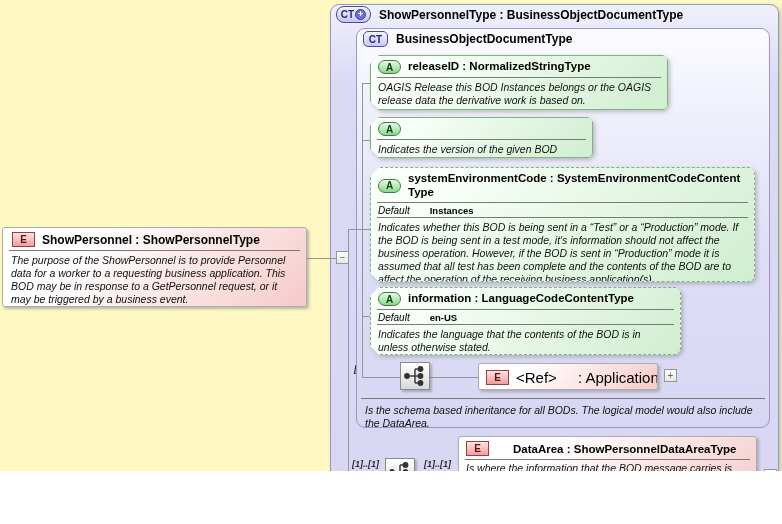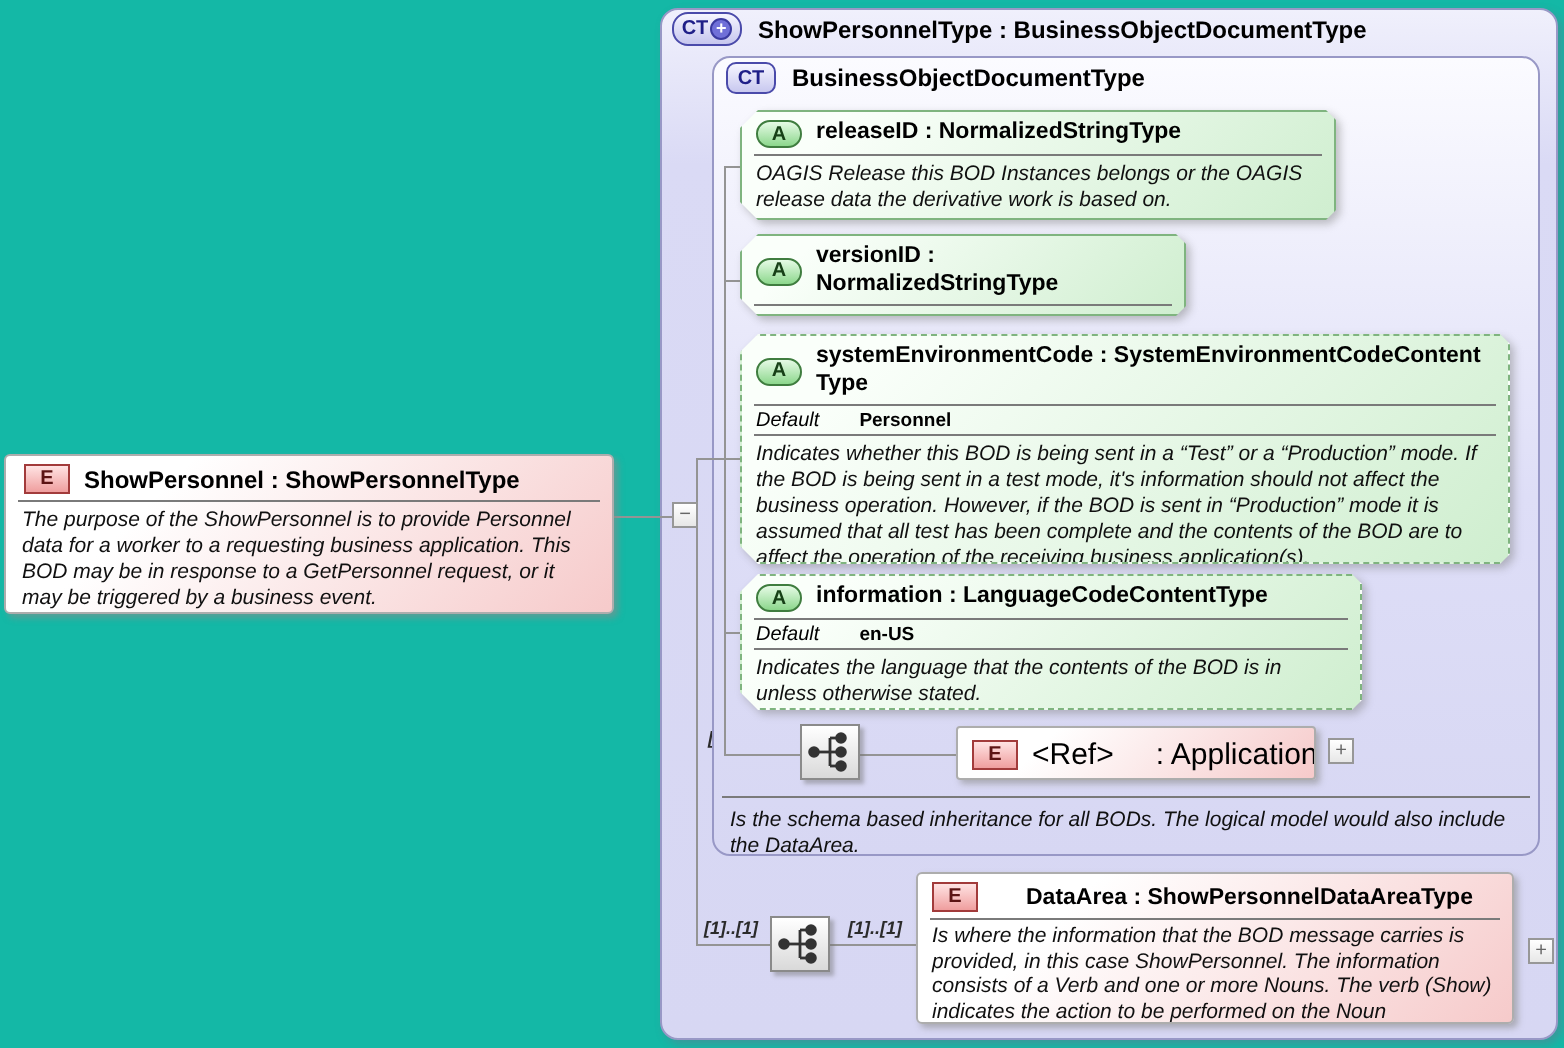--- a/index.html
+++ b/index.html
@@ -1,17 +1,17 @@
 <!DOCTYPE html>
 <html><head>
 <meta charset="utf-8">
 <style>
   * { margin:0; padding:0; box-sizing:border-box; }
   html,body { background:#ffffff; }
-  .canvas { position:relative; width:782px; height:524px; background:#14b8a6;
+  .canvas { position:relative; width:782px; height:471px; background:#fef9c3;
             font-family:"Liberation Sans", sans-serif; overflow:hidden; }
 
   .hline, .vline { position:absolute; background:#949494; }
   .hline { height:1px; } .vline { width:1px; }
 
   .pinkbox { position:absolute; overflow:hidden;
     background:linear-gradient(135deg,#ffffff 25%,#f6caca 100%);
     border:1px solid #adadad; border-radius:3px;
     box-shadow:2px 2px 3px rgba(140,140,140,.6); }
 
@@ -124,37 +124,36 @@
       </div>
       <div class="sep"></div>
       <div class="desc">OAGIS Release this BOD Instances belongs or the OAGIS release data the derivative work is based on.</div>
     </div>
   </div>
 
   <div class="attrwrap" style="left:370px; top:117px; width:223px; height:41px; z-index:4;">
     <div class="attrbox">
       <div class="trow">
         <span class="badge-a">A</span>
-        <span class="attr-title">versionID : NormalizedStringType</span>
       </div>
       <div class="sep"></div>
       <div class="desc">Indicates the version of the given BOD definition.</div>
     </div>
   </div>
 
   <div class="attrwrap" style="left:370px; top:167px; width:385px; height:115px; z-index:4;">
     <div class="attrbox optional">
       <div class="trow">
         <span class="badge-a">A</span>
         <span class="attr-title title-center">systemEnvironmentCode : SystemEnvironmentCodeContentType</span>
       </div>
       <div class="sep"></div>
       <div class="default-row">
         <span class="def-label">Default</span>
-        <span class="def-value">Personnel</span>
+        <span class="def-value">Instances</span>
       </div>
       <div class="sep"></div>
       <div class="desc">Indicates whether this BOD is being sent in a “Test” or a “Production” mode. If the BOD is being sent in a test mode, it's information should not affect the business operation. However, if the BOD is sent in “Production” mode it is assumed that all test has been complete and the contents of the BOD are to affect the operation of the receiving business application(s).</div>
     </div>
   </div>
 
   <div class="attrwrap" style="left:370px; top:287px; width:311px; height:68px; z-index:4;">
     <div class="attrbox optional">
       <div class="trow">
         <span class="badge-a">A</span>

